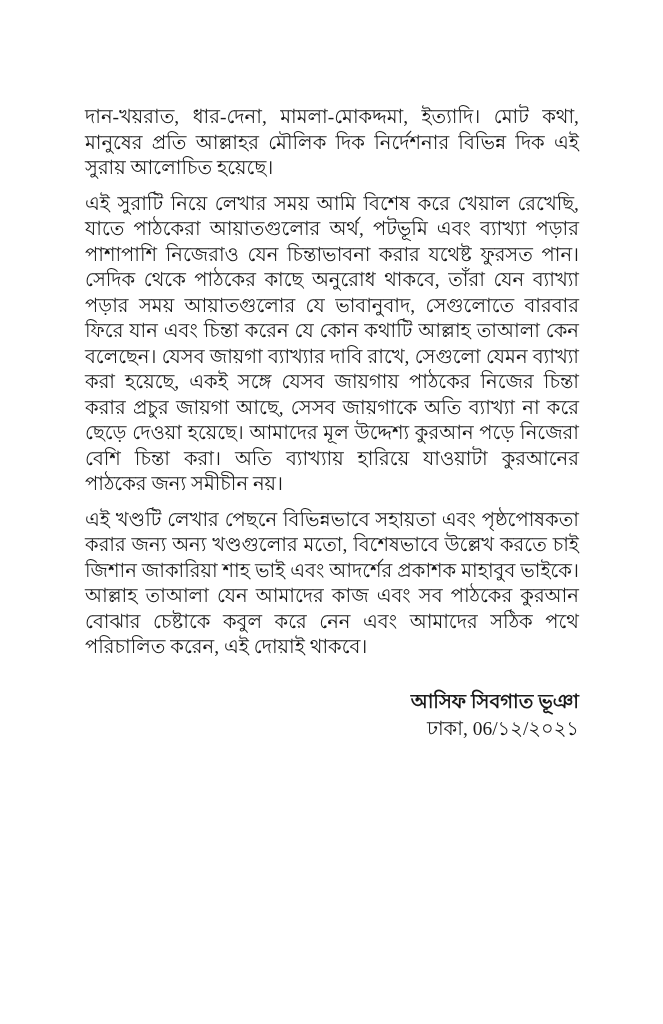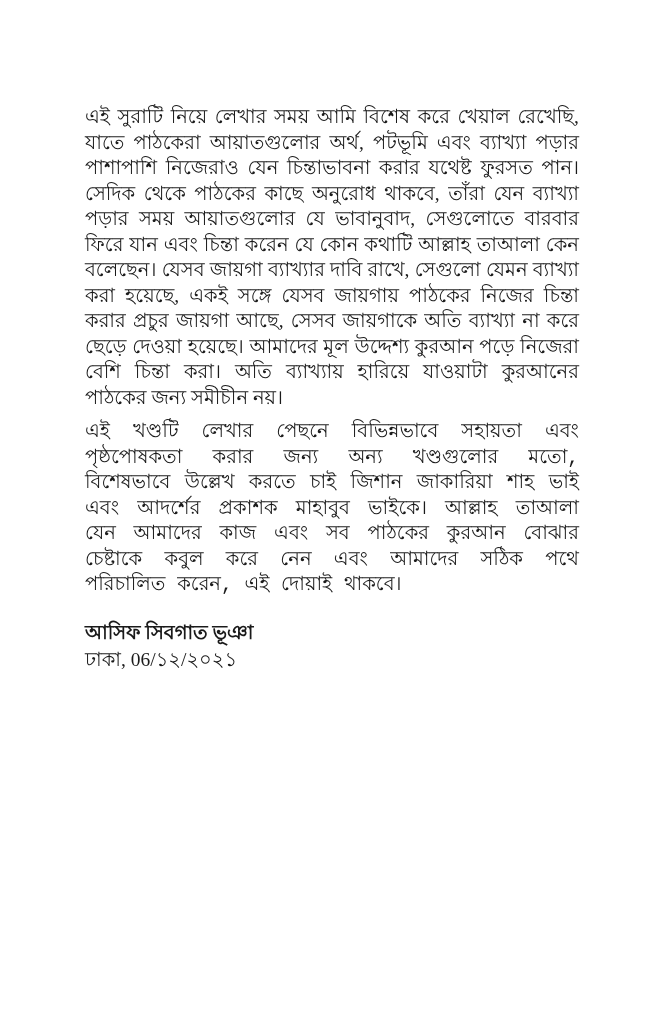--- a/index.html
+++ b/index.html
@@ -25,36 +25,36 @@
     top: 104px;
     width: 494px;
     color: var(--fg);
     font-size: 19.5px;
     line-height: 25.5px;
     text-align: justify;
     text-justify: inter-word;
   }
   .text-block p + p {
     margin-top: 10px;
-    font-family: Liberation Mono, monospace;
   }
   .signature {
-    margin-top: 20px;
-    text-align: left;
+    margin-top: 28px;
+    text-align: right;
     line-height: 27px;
   }
   .signature .author-name {
     font-weight: 600;
   }
 </style>
 </head>
 <body>
 
 <div class="page">
   <div class="text-block">
+    <p>দান-খয়রাত, ধার-দেনা, মামলা-মোকদ্দমা, ইত্যাদি। মোট কথা, মানুষের প্রতি আল্লাহর মৌলিক দিক নির্দেশনার বিভিন্ন দিক এই সুরায় আলোচিত হয়েছে।</p>
     <p>এই সুরাটি নিয়ে লেখার সময় আমি বিশেষ করে খেয়াল রেখেছি, যাতে পাঠকেরা আয়াতগুলোর অর্থ, পটভূমি এবং ব্যাখ্যা পড়ার পাশাপাশি নিজেরাও যেন চিন্তাভাবনা করার যথেষ্ট ফুরসত পান। সেদিক থেকে পাঠকের কাছে অনুরোধ থাকবে, তাঁরা যেন ব্যাখ্যা পড়ার সময় আয়াতগুলোর যে ভাবানুবাদ, সেগুলোতে বারবার ফিরে যান এবং চিন্তা করেন যে কোন কথাটি আল্লাহ তাআলা কেন বলেছেন। যেসব জায়গা ব্যাখ্যার দাবি রাখে, সেগুলো যেমন ব্যাখ্যা করা হয়েছে, একই সঙ্গে যেসব জায়গায় পাঠকের নিজের চিন্তা করার প্রচুর জায়গা আছে, সেসব জায়গাকে অতি ব্যাখ্যা না করে ছেড়ে দেওয়া হয়েছে। আমাদের মূল উদ্দেশ্য কুরআন পড়ে নিজেরা বেশি চিন্তা করা। অতি ব্যাখ্যায় হারিয়ে যাওয়াটা কুরআনের পাঠকের জন্য সমীচীন নয়।</p>
     <p>এই খণ্ডটি লেখার পেছনে বিভিন্নভাবে সহায়তা এবং পৃষ্ঠপোষকতা করার জন্য অন্য খণ্ডগুলোর মতো, বিশেষভাবে উল্লেখ করতে চাই জিশান জাকারিয়া শাহ ভাই এবং আদর্শের প্রকাশক মাহাবুব ভাইকে। আল্লাহ তাআলা যেন আমাদের কাজ এবং সব পাঠকের কুরআন বোঝার চেষ্টাকে কবুল করে নেন এবং আমাদের সঠিক পথে পরিচালিত করেন, এই দোয়াই থাকবে।</p>
     <div class="signature">
       <div class="author-name">আসিফ সিবগাত ভূঞা</div>
       <div class="signature-date">ঢাকা, 06/১২/২০২১</div>
     </div>
   </div>
 </div>
 
 </body></html>

